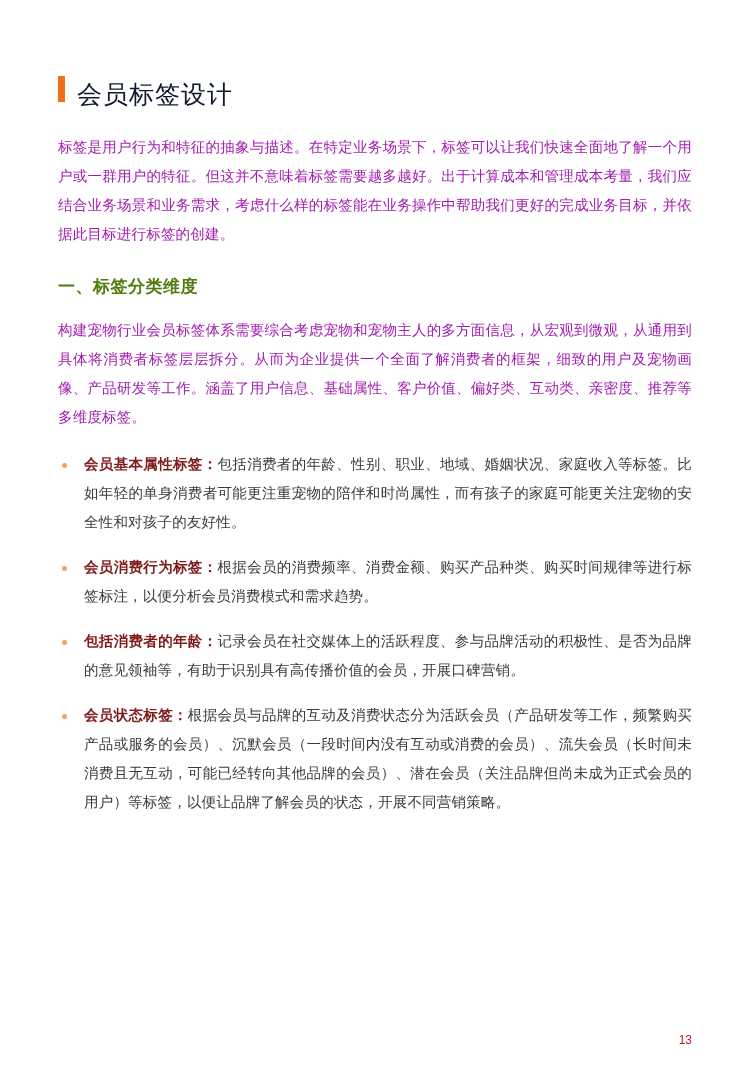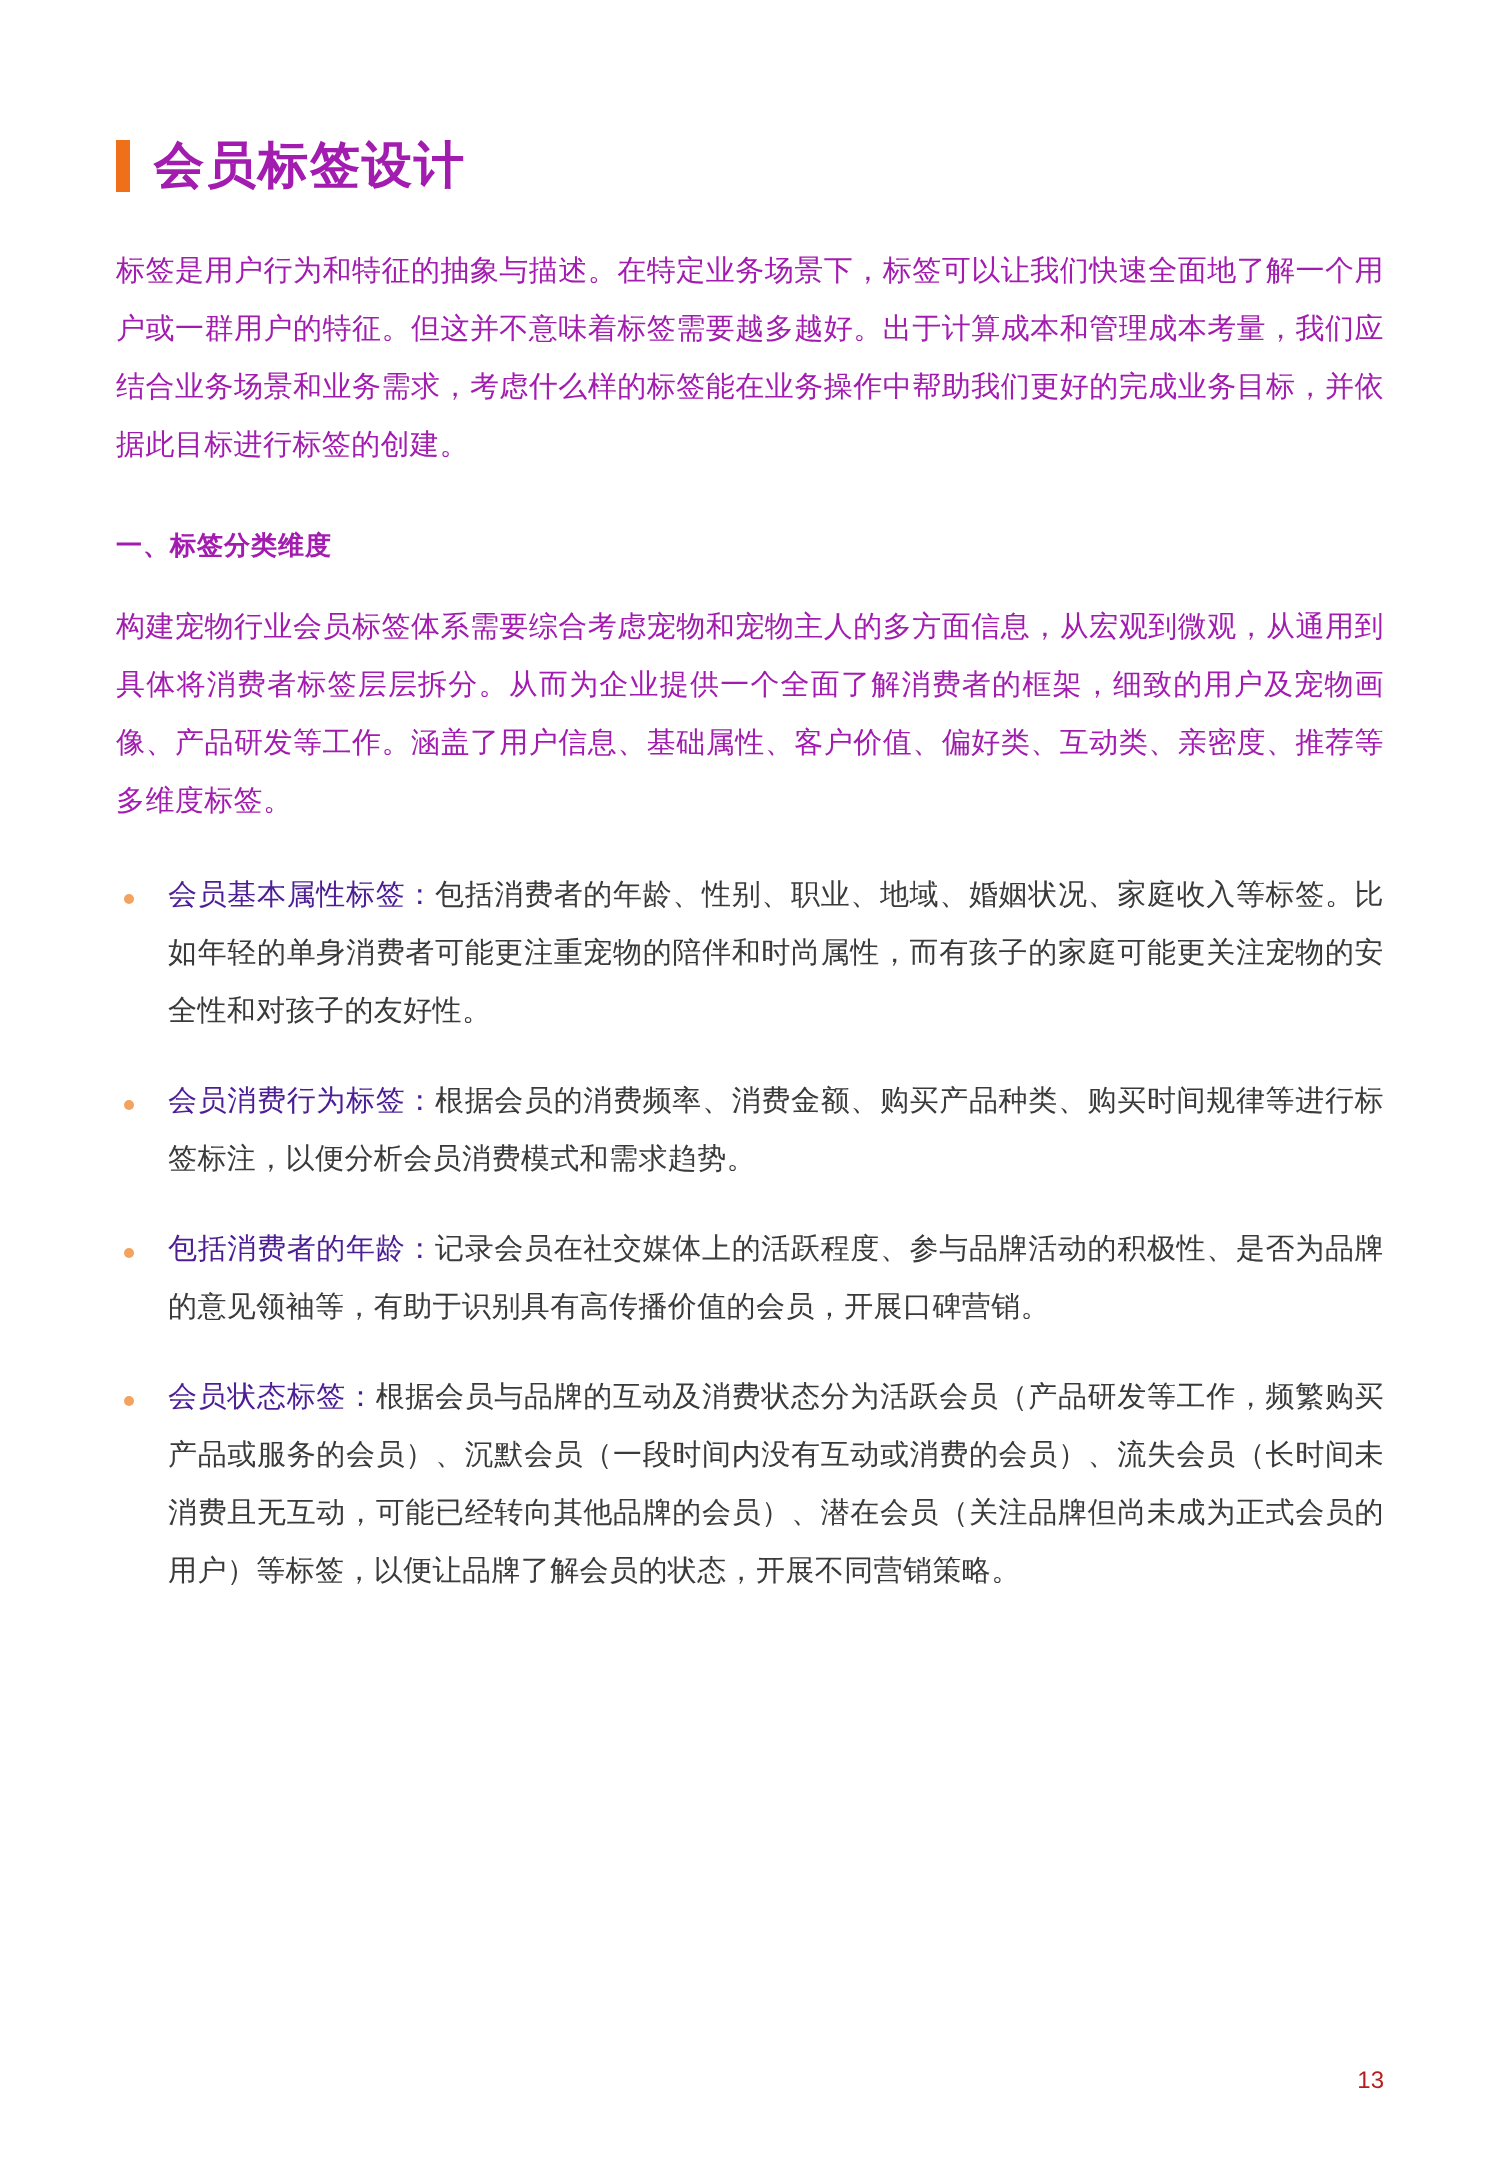--- a/index.html
+++ b/index.html
@@ -31,41 +31,42 @@
   }
   .title-bar {
     width: 7px;
     height: 26px;
     background: #f07019;
     margin-right: 12px;
     flex: none;
   }
   .title-text {
     font-size: 25px;
-    font-weight: bold;
+    font-weight: normal;
     letter-spacing: 1px;
-    color: #a21caf;
+    color: #0f172a;
     line-height: 1;
+    margin-top: 12px;
   }
 
   
   p.para {
     font-size: 14.5px;
     line-height: 2.0;
     color: #a21caf;
     margin: 0 0 18px 0;
     text-align: justify;
     letter-spacing: 0.2px;
   }
 
   
   .section-heading {
-    font-size: 13px;
+    font-size: 17px;
     font-weight: bold;
-    color: #a21caf;
+    color: #4d7c0f;
     margin: 26px 0 18px 0;
     letter-spacing: 0.5px;
   }
 
   
   ul.bullets {
     list-style: none;
     margin: 0;
     padding: 0;
   }
@@ -82,22 +83,22 @@
   ul.bullets li .dot {
     position: absolute;
     left: 4px;
     top: 13px;
     width: 5px;
     height: 5px;
     border-radius: 50%;
     background: #f4a25f;
   }
   .lead {
-    color: #4c1d95;
-    font-weight: normal;
+    color: #7f1d1d;
+    font-weight: bold;
     margin-top: 16px;
   }
 
   
   .page-number {
     position: absolute;
     right: 58px;
     bottom: 36px;
     font-size: 12px;
     color: #b91c1c;

